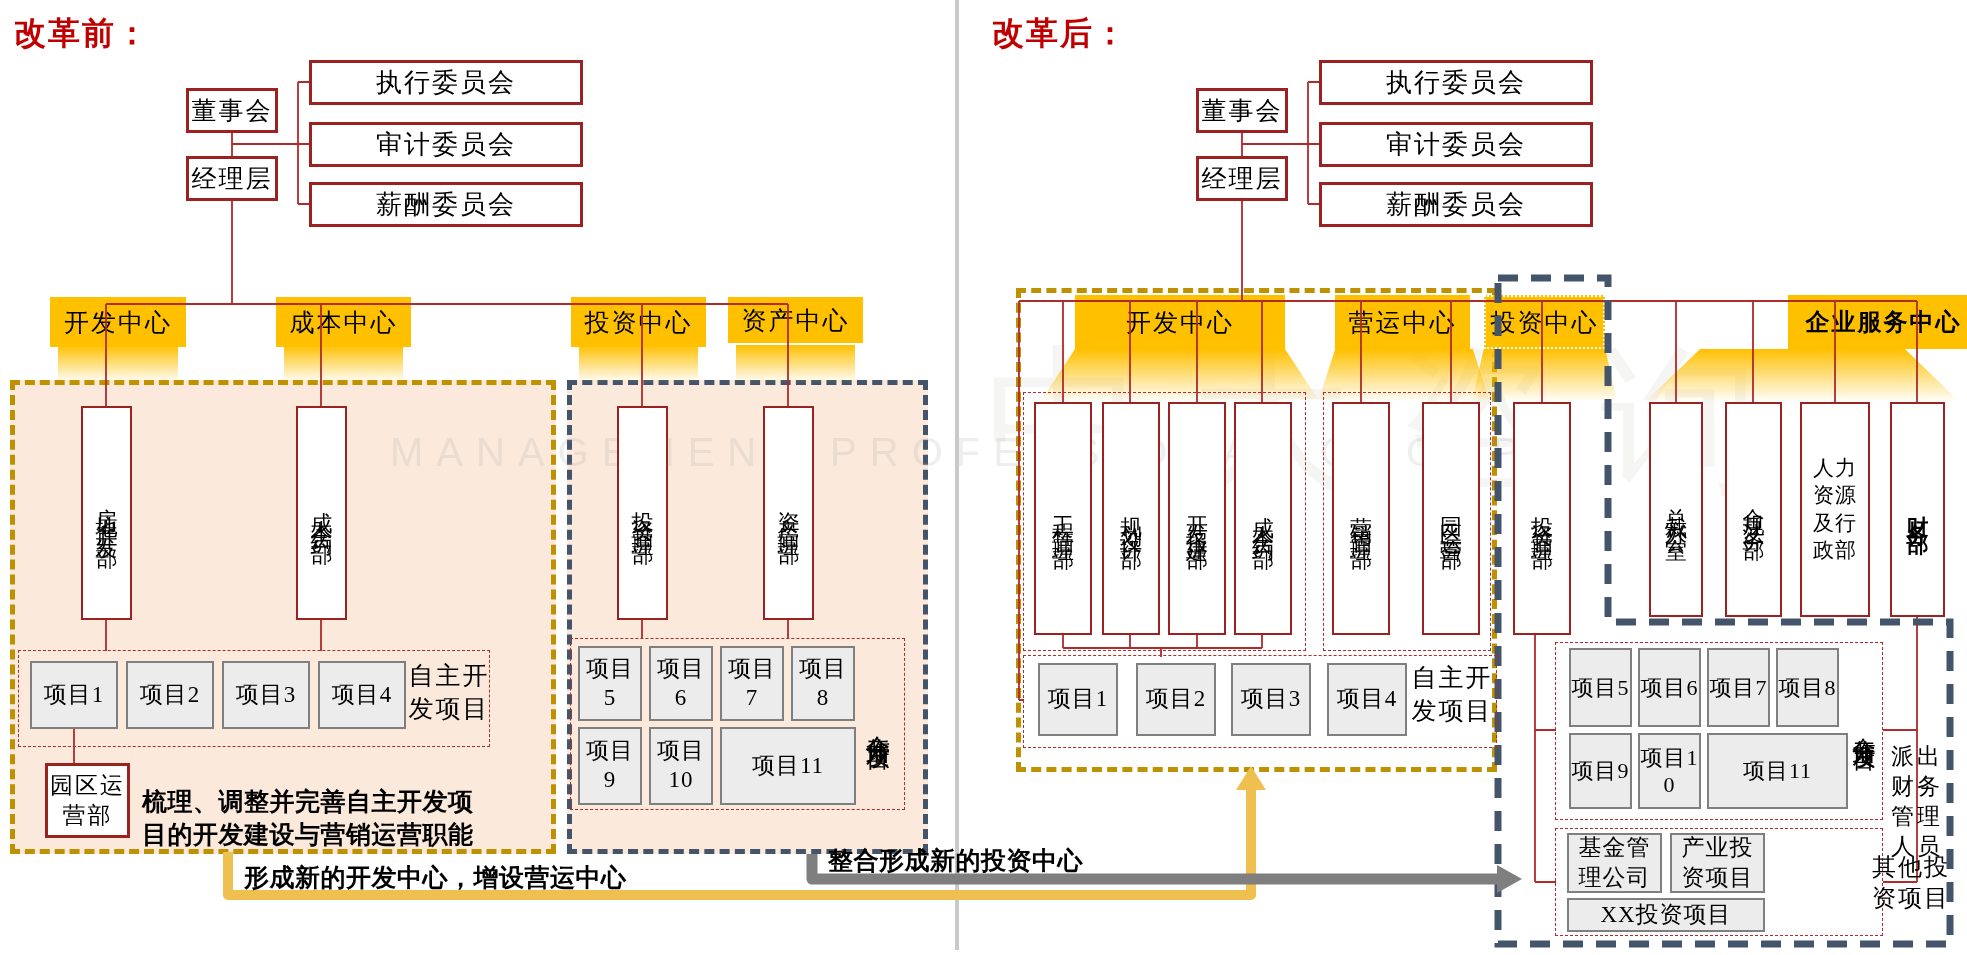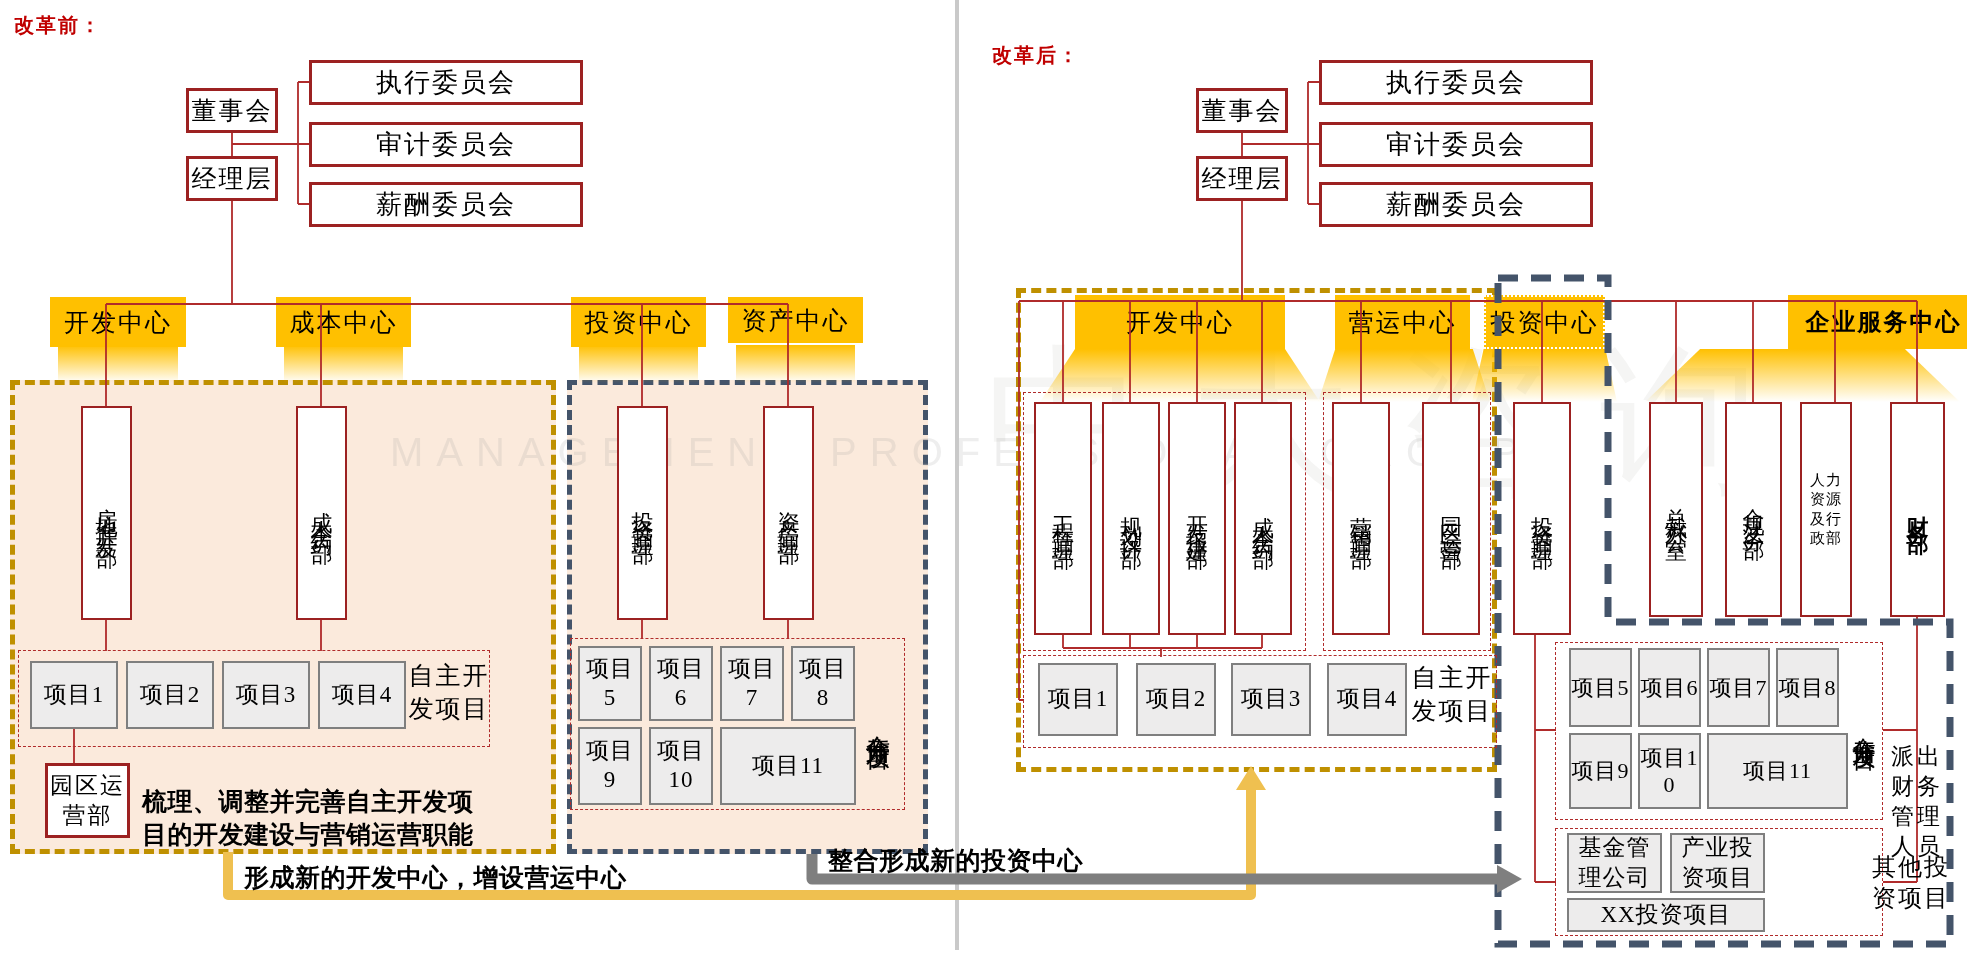--- a/index.html
+++ b/index.html
@@ -23,21 +23,21 @@
   .goldbox{border:5px dashed #BF9000;z-index:0;}
   .peach{background:#FBEADC;}
   .slatebox{border:5px dashed #44546A;z-index:0;}
   .dotbox{border:1.6px dashed #B02B2B;z-index:2;}
   
   .proj{background:#EDECEC;border:2.5px solid #7F7F7F;display:flex;align-items:center;justify-content:center;
         font-size:23px;letter-spacing:1px;z-index:3;text-align:center;word-break:break-all;line-height:1.25;}
   .wrap{word-break:break-all;text-align:center;line-height:1.3;}
   .note{font-weight:bold;font-size:25px;line-height:1.3;letter-spacing:0.5px;z-index:3;word-break:break-all;}
   .lab{font-size:25px;letter-spacing:2px;line-height:1.3;z-index:3;}
-  .title{font-size:20px;font-weight:bold;color:#C00000;letter-spacing:2px;z-index:3;}
+  .title{font-size:32px;font-weight:bold;color:#C00000;letter-spacing:2px;z-index:3;}
   .wm{pointer-events:none;white-space:nowrap;}
   .wm-mp{font-family:"Liberation Sans","DejaVu Sans",sans-serif;font-weight:bold;font-size:250px;
          color:rgba(255,255,255,0.62);}
   .wm-cn{font-size:160px;color:rgba(120,110,100,0.07);letter-spacing:45px;}
   .wm-en{font-family:"Liberation Sans","DejaVu Sans",sans-serif;font-size:40px;
          color:rgba(150,150,150,0.16);letter-spacing:13px;}
   svg{position:absolute;left:0;top:0;z-index:2;}
 </style>
 </head>
 <body>
@@ -45,21 +45,21 @@
 <div id="canvas">
 
   <div class="abs goldbox peach" style="left:10px;top:380px;width:546px;height:474px;"></div>
   <div class="abs slatebox peach" style="left:567px;top:380px;width:361px;height:474px;"></div>
   <div class="abs goldbox" style="left:1016px;top:288px;width:481px;height:484px;"></div>
 
   <div class="abs wm wm-cn z1" style="left:985px;top:315px;">中大咨询</div>
   <div class="abs wm wm-en z1" style="left:390px;top:430px;">MANAGEMENT PROFESSIONAL GROUP</div>
 
   <div class="abs title" style="left:14px;top:12px;">改革前：</div>
-  <div class="abs title" style="left:992px;top:12px;margin-top:30px;">改革后：</div>
+  <div class="abs title" style="left:992px;top:12px;">改革后：</div>
 
   <div class="abs center" style="left:50px;top:297px;width:136px;height:50px;">开发中心</div>
   <div class="abs center" style="left:276px;top:297px;width:135px;height:50px;">成本中心</div>
   <div class="abs center" style="left:571px;top:297px;width:135px;height:50px;">投资中心</div>
   <div class="abs center" style="left:728px;top:297px;width:135px;height:46px;">资产中心</div>
   <div class="abs glow" style="left:58px;top:345px;width:120px;height:38px;"></div>
   <div class="abs glow" style="left:284px;top:345px;width:119px;height:38px;"></div>
   <div class="abs glow" style="left:579px;top:345px;width:119px;height:38px;"></div>
   <div class="abs glow" style="left:736px;top:345px;width:119px;height:38px;"></div>
 
@@ -143,21 +143,21 @@
 
   <div class="abs vbox" style="left:1034px;top:402px;width:58px;height:233px;">工程管理部</div>
   <div class="abs vbox" style="left:1102px;top:402px;width:58px;height:233px;">规划设计部</div>
   <div class="abs vbox" style="left:1168px;top:402px;width:58px;height:233px;">开发报建部</div>
   <div class="abs vbox" style="left:1234px;top:402px;width:58px;height:233px;">成本合约部</div>
   <div class="abs vbox" style="left:1332px;top:402px;width:58px;height:233px;">营销管理部</div>
   <div class="abs vbox" style="left:1422px;top:402px;width:58px;height:233px;">园区运营部</div>
   <div class="abs vbox" style="left:1513px;top:402px;width:58px;height:233px;">投资管理部</div>
   <div class="abs vbox" style="left:1649px;top:402px;width:54px;height:215px;">总裁办公室</div>
   <div class="abs vbox" style="left:1725px;top:402px;width:57px;height:215px;">合规法务部</div>
-  <div class="abs rbox wrap" style="left:1800px;top:402px;width:52px;height:215px;font-size:15px;letter-spacing:1px;word-break:break-all;padding:3px;border-width:2.5px;">人力资源及行政部</div>
+  <div class="abs rbox wrap" style="left:1800px;top:402px;width:70px;height:215px;font-size:21px;letter-spacing:1px;word-break:break-all;padding:3px;border-width:2.5px;">人力资源及行政部</div>
   <div class="abs vbox bold" style="left:1890px;top:402px;width:55px;height:215px;">财务部</div>
 
   <div class="abs dotbox" style="left:1023px;top:655px;width:474px;height:93px;"></div>
   <div class="abs proj" style="left:1038px;top:663px;width:80px;height:73px;">项目1</div>
   <div class="abs proj" style="left:1136px;top:663px;width:80px;height:73px;">项目2</div>
   <div class="abs proj" style="left:1231px;top:663px;width:80px;height:73px;">项目3</div>
   <div class="abs proj" style="left:1327px;top:663px;width:80px;height:73px;">项目4</div>
   <div class="abs lab wrap" style="left:1410px;top:662px;width:84px;">自主开发项目</div>
 
   <div class="abs dotbox" style="left:1555px;top:642px;width:328px;height:178px;"></div>

